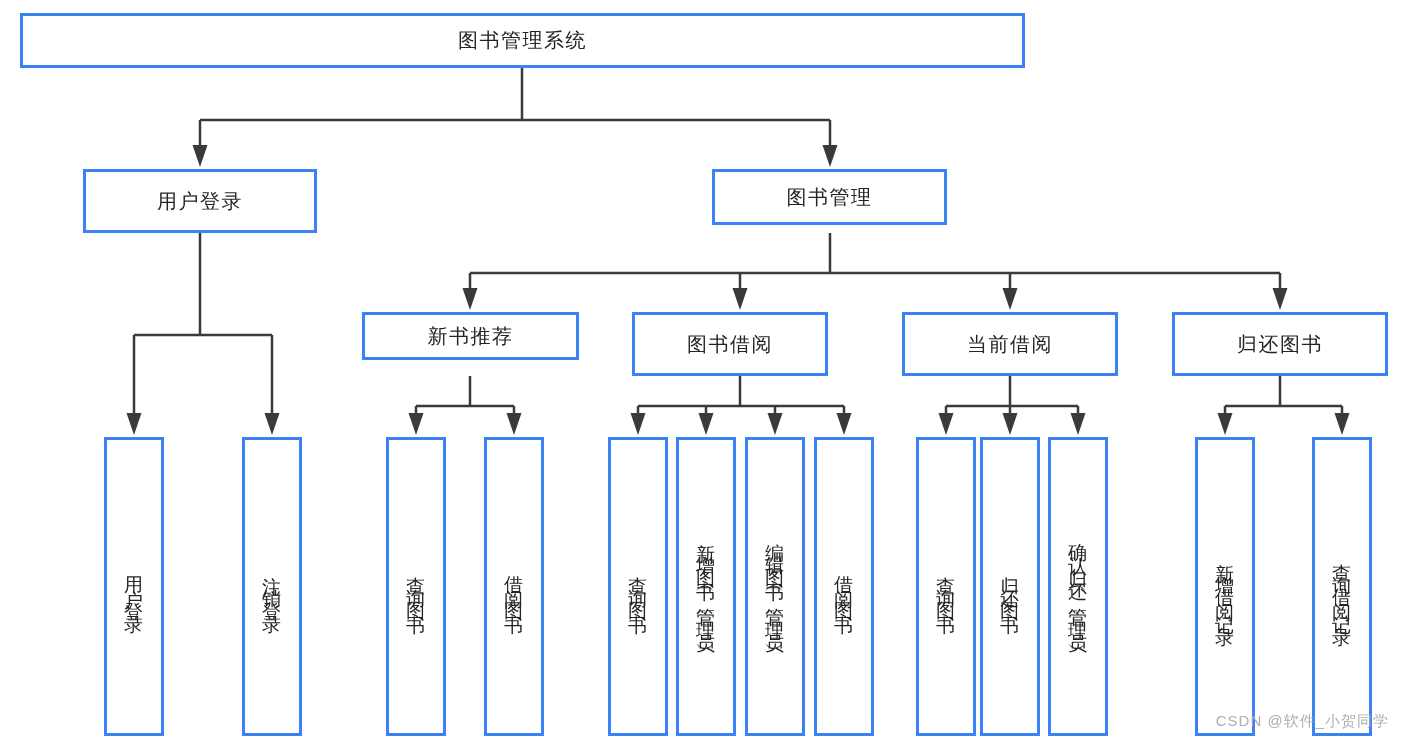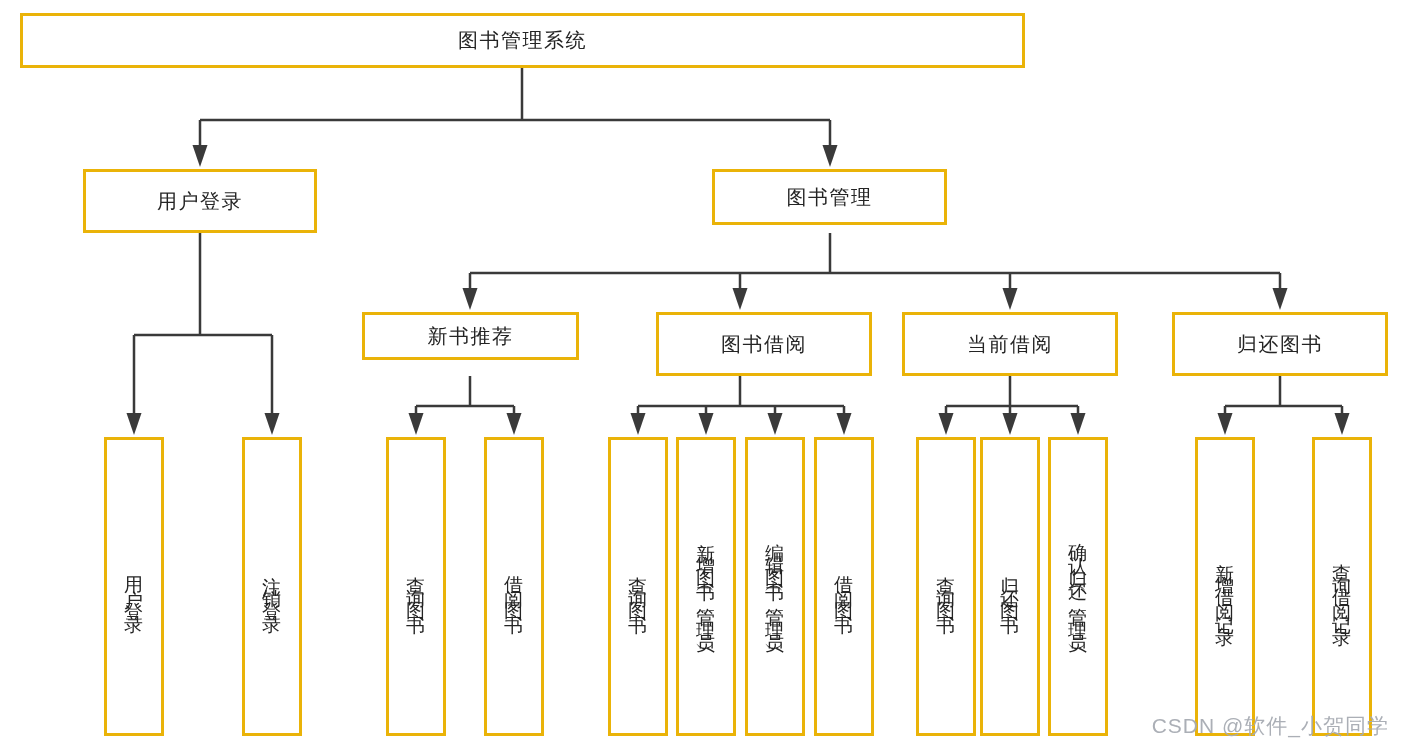--- a/index.html
+++ b/index.html
@@ -3,33 +3,33 @@
 <meta charset="utf-8">
 <style>
   html,body{margin:0;padding:0;background:#ffffff;}
   .canvas{
     position:relative;width:1405px;height:747px;background:#ffffff;
     font-family:"Liberation Sans","DejaVu Sans",sans-serif;overflow:hidden;
   }
   .connectors{position:absolute;left:0;top:0;z-index:1;}
   .box{
     position:absolute;box-sizing:border-box;background:#ffffff;
-    border:3px solid #eab308;display:flex;align-items:center;justify-content:center;
+    border:3px solid #3b82f6;display:flex;align-items:center;justify-content:center;
     z-index:2;color:#242424;
   }
   .hlabel{font-size:20px;letter-spacing:1.5px;white-space:nowrap;}
   .leaf{width:60px;height:299px;top:437px;}
   .vtext{
     writing-mode:vertical-rl;text-orientation:mixed;
     font-size:19px;letter-spacing:13px;line-height:1;
     white-space:nowrap;color:#242424;
   }
   .watermark{
     position:absolute;right:16px;top:712px;z-index:3;
-    font-size:21px;color:rgba(166,171,178,0.95);letter-spacing:1px;white-space:nowrap;
+    font-size:15px;color:rgba(166,171,178,0.95);letter-spacing:1px;white-space:nowrap;
   }
 </style>
 </head>
 <body>
 
 <div class="canvas">
 
   <svg class="connectors" width="1405" height="747" viewBox="0 0 1405 747">
     <path fill="none" stroke="#3a3a3a" stroke-width="2.5" d="
       M522 68 V120 M200 120 H830 M200 120 V149 M830 120 V149
@@ -69,21 +69,21 @@
   <div class="box" style="left:83px;top:169px;width:234px;height:64px;">
     <span class="hlabel">用户登录</span>
   </div>
   <div class="box" style="left:712px;top:169px;width:235px;height:56px;">
     <span class="hlabel">图书管理</span>
   </div>
 
   <div class="box" style="left:362px;top:312px;width:217px;height:48px;">
     <span class="hlabel">新书推荐</span>
   </div>
-  <div class="box" style="left:656px;top:312px;width:216px;height:64px;">
+  <div class="box" style="left:632px;top:312px;width:196px;height:64px;">
     <span class="hlabel">图书借阅</span>
   </div>
   <div class="box" style="left:902px;top:312px;width:216px;height:64px;">
     <span class="hlabel">当前借阅</span>
   </div>
   <div class="box" style="left:1172px;top:312px;width:216px;height:64px;">
     <span class="hlabel">归还图书</span>
   </div>
 
   <div class="box leaf" style="left:104px;">

